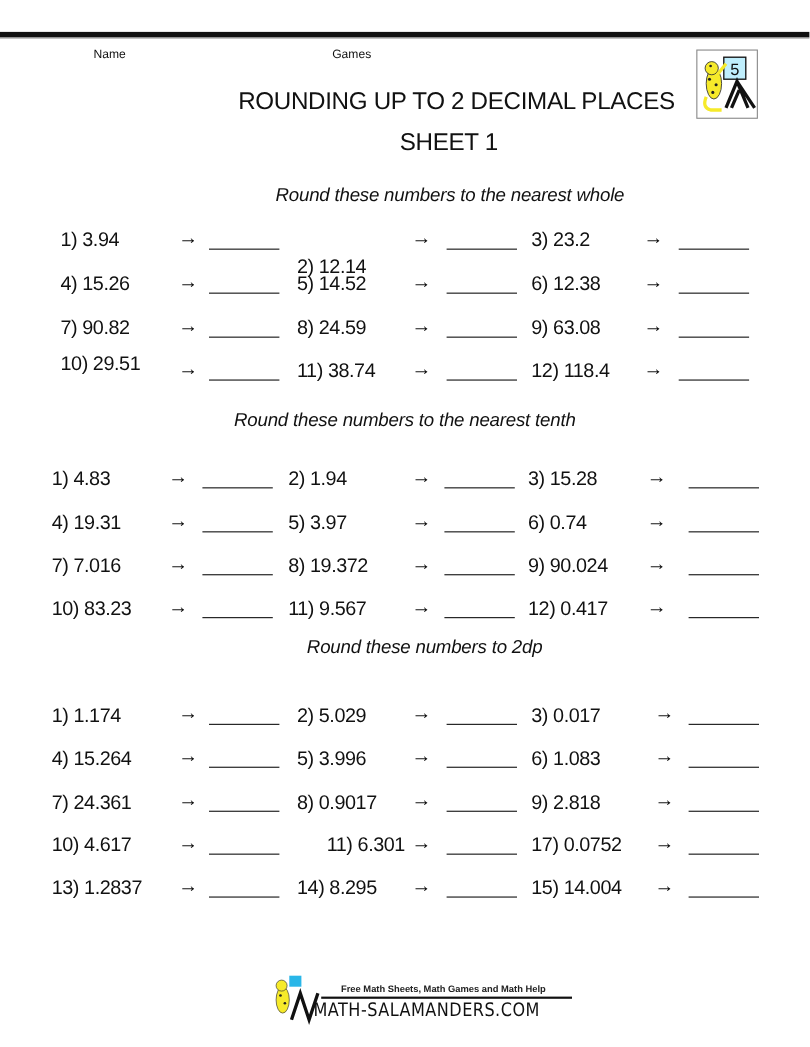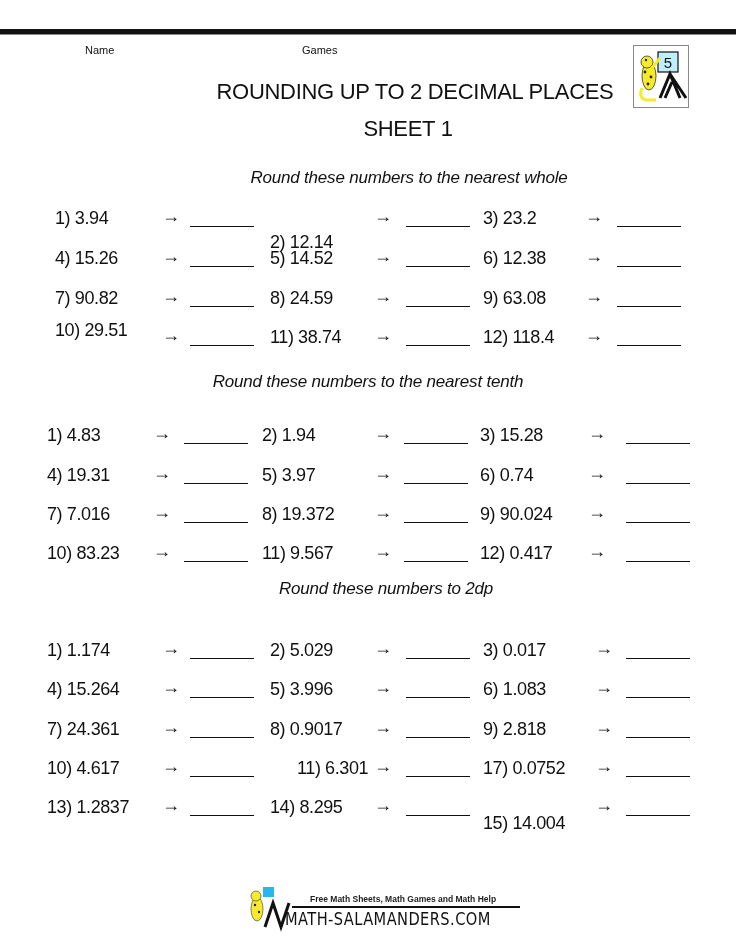--- a/index.html
+++ b/index.html
@@ -178,21 +178,21 @@
     <div class="blank" style="left: 406px; top: 775px;"></div>
     <div class="item" style="left: 483px; top: 758px;">17) 0.0752</div>
     <div class="arrow" style="left: 595px; top: 756px;">→</div>
     <div class="blank" style="left: 626px; top: 775px;"></div>
     <div class="item" style="left: 47px; top: 797px;">13) 1.2837</div>
     <div class="arrow" style="left: 162px; top: 795px;">→</div>
     <div class="blank" style="left: 190px; top: 814px;"></div>
     <div class="item" style="left: 270px; top: 797px;">14) 8.295</div>
     <div class="arrow" style="left: 374px; top: 795px;">→</div>
     <div class="blank" style="left: 406px; top: 814px;"></div>
-    <div class="item" style="left: 483px; top: 797px; margin-top: 16px;">15) 14.004</div>
+    <div class="item" style="left: 483px; top: 797px;">15) 14.004</div>
     <div class="arrow" style="left: 595px; top: 795px;">→</div>
     <div class="blank" style="left: 626px; top: 814px;"></div>
   </div>
 
 <div style="position:absolute; left:247px; top:885px; width:44px; height:48px;">
   <svg width="44" height="48" viewBox="0 0 44 48">
     <rect x="16" y="2" width="11" height="10" fill="#29b6e8"></rect>
     <ellipse cx="10" cy="24" rx="6" ry="12" fill="#f6ea2a" stroke="#333" stroke-width="0.6"></ellipse>
     <circle cx="9" cy="11" r="5" fill="#f6ea2a" stroke="#333" stroke-width="0.6"></circle>
     <circle cx="8" cy="20" r="1.2" fill="#222"></circle>

